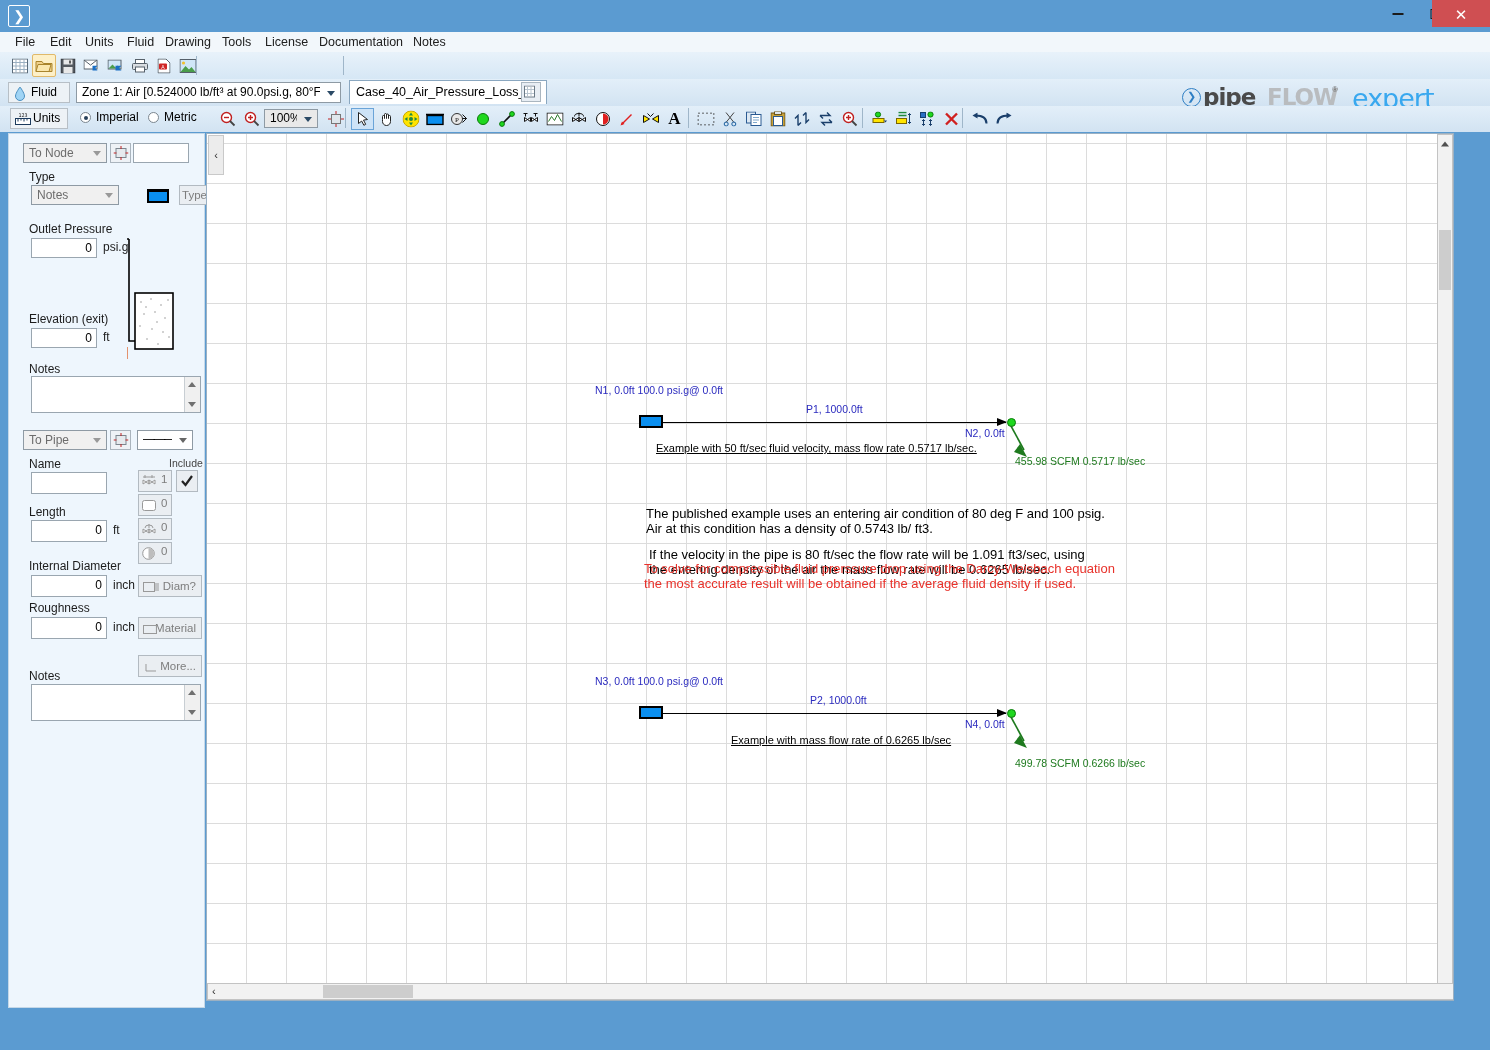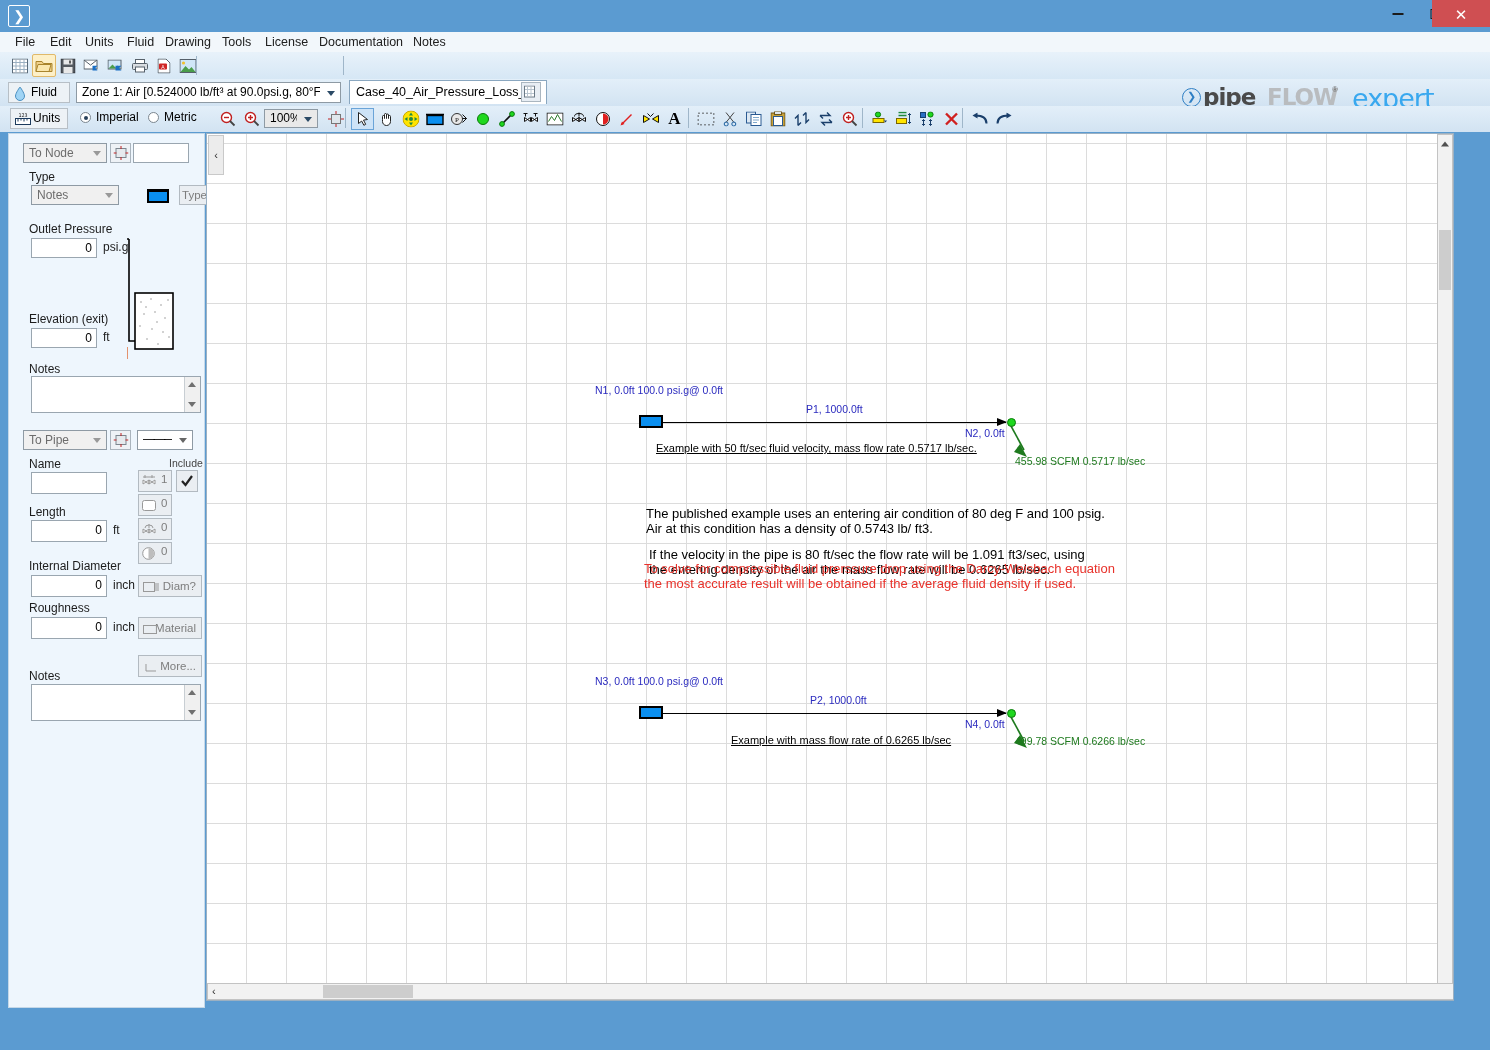--- a/index.html
+++ b/index.html
@@ -773,21 +773,21 @@
       <div class="pipe-lbl" style="left:603px;top:560px">P2, 1000.0ft</div>
       <svg style="position:absolute;left:790px;top:572px" width="16" height="14" viewBox="0 0 16 14">
         <path d="M0 3l10 4-10 4z" fill="#000"></path>
       </svg>
       <div class="gdot" style="left:800px;top:575px"></div>
       <div class="node-lbl" style="left:758px;top:584px">N4, 0.0ft</div>
       <svg style="position:absolute;left:800px;top:581px" width="26" height="36" viewBox="0 0 26 36">
         <path d="M4 2L17 26" stroke="#1e7a1e" stroke-width="1.6"></path>
         <path d="M13 20l7 13-13-5z" fill="#1e7a1e"></path>
       </svg>
-      <div class="flow-lbl" style="left:808px;top:601px">499.78 SCFM
+      <div class="flow-lbl" style="left:808px;top:623px">499.78 SCFM
 0.6266 lb/sec</div>
       <div class="cap-lbl" style="left:524px;top:600px">Example with mass flow rate of 0.6265 lb/sec</div>
 
       <div class="sbv">
         <div class="btn up">
           <span class="arrowg" style="border-left:4px solid transparent;border-right:4px solid transparent;border-bottom:5px solid #505050"></span>
         </div>
         <div class="thumb"></div>
         <div class="btn dn">
           <span class="arrowg" style="border-left:4px solid transparent;border-right:4px solid transparent;border-top:5px solid #505050"></span>

